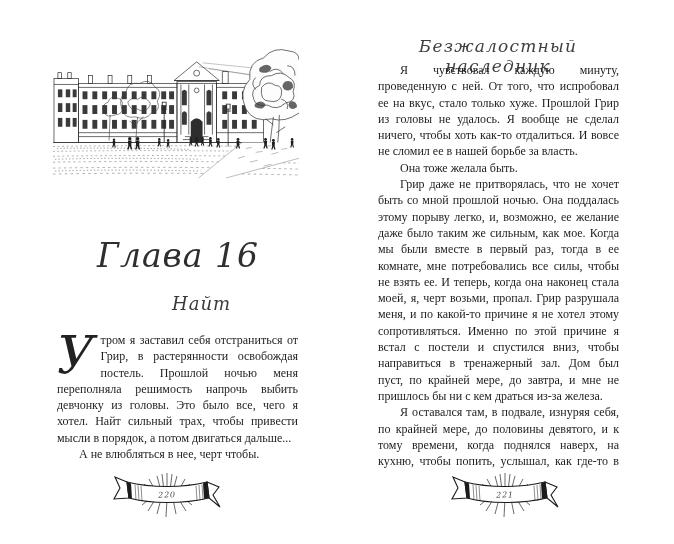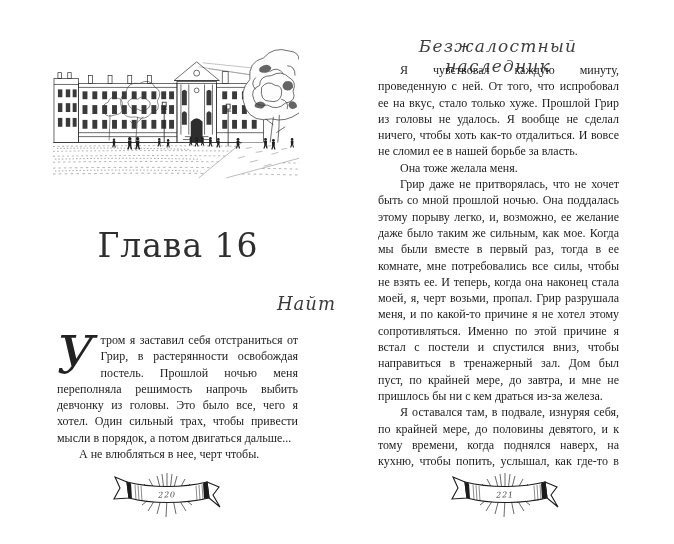--- a/index.html
+++ b/index.html
@@ -8,26 +8,26 @@
     background:#ffffff;color:#1d1d1d;
     font-family:"Liberation Serif", serif;
   }
   .page{position:absolute;top:0;height:544px;background:#ffffff;}
   #page-left{left:0;width:337px;}
   #page-right{left:337px;width:337px;}
 
   .illustration{position:absolute;left:53px;top:46px;width:246px;height:134px;}
 
   .chapter-title{
-    position:absolute;left:58px;top:226px;width:240px;text-align:center;
-    font-family:"DejaVu Serif", serif;font-weight:400;
+    position:absolute;left:58px;top:236px;width:240px;text-align:center;
+    font-family:"DejaVu Serif", serif;font-style:italic;font-weight:400;
     font-size:33px;color:#2e2e2e;letter-spacing:1px;
   }
   .chapter-author{
-    position:absolute;left:160px;top:293px;width:176px;text-align:right;
+    position:absolute;left:172px;top:293px;width:176px;text-align:left;
     font-family:"DejaVu Serif", serif;font-style:italic;
     font-size:18px;color:#3a3a3a;letter-spacing:1px;
   }
   .running-header{
     position:absolute;left:378px;top:36px;width:240px;text-align:center;
     font-family:"DejaVu Serif", serif;font-style:italic;
     font-size:17px;color:#3f3f3f;letter-spacing:1.2px;
   }
 
   .body-text{
@@ -230,21 +230,21 @@
       <use href="#prs" transform="translate(224,103) scale(1.05)"></use>
       <use href="#prs" transform="translate(243,101) scale(0.95)"></use>
     </g>
   </svg>
 
   <div class="chapter-title">Глава 16</div>
   <div class="chapter-author">Найт</div>
 
   <div class="body-text" id="left-body">
     <p class="no-indent">
-      <span class="drop-cap">У</span><span>тром я заставил себя отстраниться от Грир, в растерянности освобождая постель. Прошлой ночью меня переполняла решимость напрочь выбить девчонку из головы. Это было все, чего я хотел. Один сильный трах, чтобы привести мысли в порядок, а потом двигаться дальше...</span>
+      <span class="drop-cap">У</span><span>тром я заставил себя отстраниться от Грир, в растерянности освобождая постель. Прошлой ночью меня переполняла решимость напрочь выбить девчонку из головы. Это было все, чего я хотел. Найт сильный трах, чтобы привести мысли в порядок, а потом двигаться дальше...</span>
     </p>
     <p>А не влюбляться в нее, черт чтобы.</p>
   </div>
 
   <svg class="banner" id="banner-left" viewBox="0 0 112 52" aria-hidden="true">
     <g stroke="#2a2a2a" stroke-width="0.7" fill="none">
       <path d="M56,22 L56,4 M50,22 L46,7 M62,22 L66,7 M45,23 L38,10 M67,23 L74,10 M42,24 L33,15 M70,24 L79,15 M53,22 L51,5 M59,22 L61,5"></path>
       <path d="M56,30 L55,48 M50,30 L46,45 M62,30 L65,45 M45,29 L37,42 M67,29 L75,42 M41,28 L31,36 M71,28 L81,36"></path>
     </g>
     <g>
@@ -260,21 +260,21 @@
     </g>
     <text x="56" y="28.5" text-anchor="middle" transform="rotate(-2 56 26)">220</text>
   </svg>
 </div>
 
 <div class="page" id="page-right">
   <div class="running-header" style="left:41px;">Безжалостный наследник</div>
 
   <div class="body-text" id="right-body" style="left:41px;">
     <p>Я чувствовал каждую минуту, проведенную с ней. От того, что испробовал ее на вкус, стало только хуже. Прошлой Грир из головы не удалось. Я вообще не сделал ничего, чтобы хоть как-то отдалиться. И вовсе не сломил ее в нашей борьбе за власть.</p>
-    <p>Она тоже желала меня.</p>
+    <p>Она тоже желала быть.</p>
     <p>Грир даже не притворялась, что не хочет быть со мной прошлой ночью. Она поддалась этому порыву легко, и, возможно, ее желание даже было таким же сильным, как мое. Когда мы были вместе в первый раз, тогда в ее комнате, мне потребовались все силы, чтобы не взять ее. И теперь, когда она наконец стала моей, я, черт возьми, пропал. Грир разрушала меня, и по какой-то причине я не хотел этому сопротивляться. Именно по этой причине я встал с постели и спустился вниз, чтобы направиться в тренажерный зал. Дом был пуст, по крайней мере, до завтра, и мне не пришлось бы ни с кем драться из-за железа.</p>
     <p>Я оставался там, в подвале, изнуряя себя, по крайней мере, до половины девятого, и к тому времени, когда поднялся наверх, на кухню, чтобы попить, услышал, как где-то в доме льется</p>
   </div>
 
   <svg class="banner" id="banner-right" viewBox="0 0 112 52" style="left:112px;" aria-hidden="true">
     <g stroke="#2a2a2a" stroke-width="0.7" fill="none">
       <path d="M56,22 L56,4 M50,22 L46,7 M62,22 L66,7 M45,23 L38,10 M67,23 L74,10 M42,24 L33,15 M70,24 L79,15 M53,22 L51,5 M59,22 L61,5"></path>
       <path d="M56,30 L55,48 M50,30 L46,45 M62,30 L65,45 M45,29 L37,42 M67,29 L75,42 M41,28 L31,36 M71,28 L81,36"></path>
     </g>
     <g>

